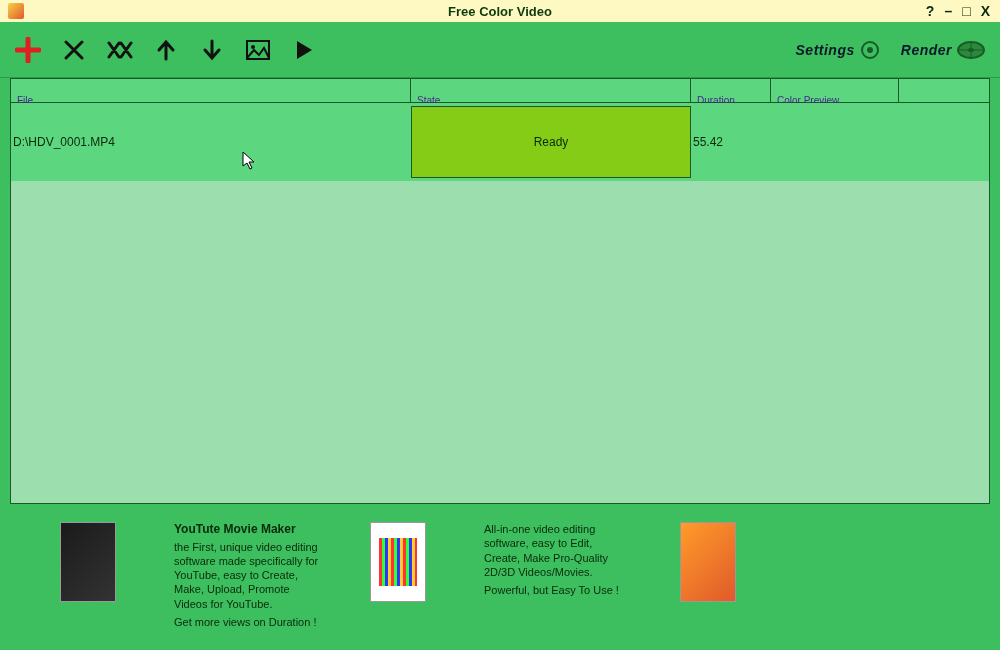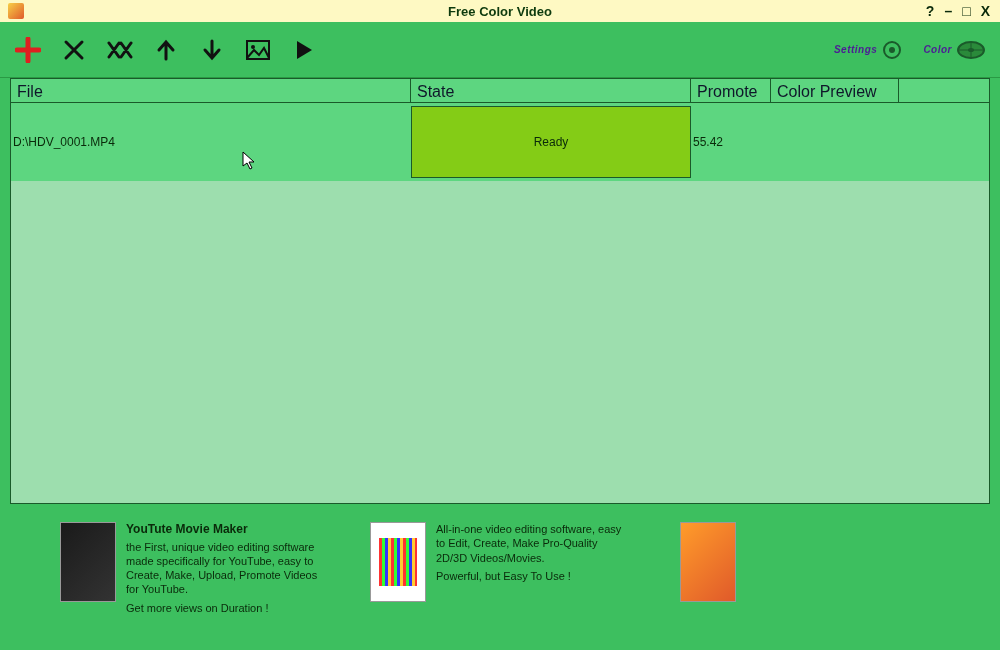--- a/index.html
+++ b/index.html
@@ -67,46 +67,46 @@
       margin-left: auto;
       display: flex;
       gap: 20px;
       align-items: center;
     }
     .settings-btn, .render-btn {
       display: flex;
       align-items: center;
       gap: 4px;
       cursor: pointer;
-      font-size: 10px;
+      font-size: 14px;
       font-weight: bold;
       letter-spacing: 0.5px;
-      color: #4c1d95;
+      color: #0f172a;
       font-family: 'Arial Black', sans-serif;
       font-style: italic;
       justify-content: space-between;
     }
     .table-area {
       margin: 0 10px;
       background: #9ddeae;
       border: 1px solid #1a5a2a;
       height: 426px;
       display: flex;
       flex-direction: column;
     }
     .thead {
       display: flex;
       background: #5dd680;
       height: 24px;
       border-bottom: 1px solid #1a5a2a;
     }
     .th {
-      padding: 4px 6px;
-      font-size: 16px;
-      color: #0f172a;
+      padding: 16px 6px;
+      font-size: 10px;
+      color: #4c1d95;
       border-right: 1px solid #1a5a2a;
       overflow: hidden;
     }
     .th:last-child { border-right: none; }
     .col-file { width: 400px; }
     .col-state { width: 280px; }
     .col-duration { width: 80px; }
     .col-preview { width: 128px; }
     .col-rest { flex: 1; border-right: none; }
     .tbody { flex: 1; }
@@ -164,21 +164,21 @@
     }
     .promo-img.p0 { background: linear-gradient(135deg, #1a1a1a, #333); }
     .promo-img.p1 { background: #fff; }
     .promo-img.p1::after {
       content: '';
       position: absolute;
       top: 15px; left: 8px; right: 8px; bottom: 15px;
       background: repeating-linear-gradient(90deg, #f33, #f33 3px, #3f3 3px, #3f3 6px, #33f 6px, #33f 9px, #fc3 9px, #fc3 12px);
     }
     .promo-img.p2 { background: linear-gradient(135deg, #ff9c2a, #e05a2a); }
-    .promo-text { font-size: 11px; color: #0a2a0a; line-height: 1.3; }
+    .promo-text { font-size: 11px; color: #0a2a0a; line-height: 1.3; margin-left: 48px; }
     .promo-title { font-weight: bold; font-size: 12px; margin-bottom: 2px; }
     .promo-desc { margin-bottom: 4px; }
     .cursor {
       position: absolute;
       top: 151px;
       left: 242px;
       pointer-events: none;
     }
   </style>
 </head>
@@ -235,35 +235,35 @@
   </div>
   <div class="toolbar-right">
     <div class="settings-btn">
       <span>Settings</span>
       <svg width="22" height="22" viewBox="0 0 22 22">
         <circle cx="11" cy="11" r="8" stroke="#1a5a2a" stroke-width="2" fill="none"></circle>
         <circle cx="11" cy="11" r="3" fill="#1a5a2a"></circle>
       </svg>
     </div>
     <div class="render-btn">
-      <span>Color</span>
+      <span>Render</span>
       <svg width="30" height="24" viewBox="0 0 30 24">
         <ellipse cx="15" cy="12" rx="13" ry="8" stroke="#1a5a2a" stroke-width="2" fill="#2a8a3a"></ellipse>
         <ellipse cx="15" cy="12" rx="3" ry="2" fill="#1a5a2a"></ellipse>
         <path d="M15 4 L15 20 M2 12 L28 12" stroke="#1a5a2a" stroke-width="1"></path>
       </svg>
     </div>
   </div>
 </div>
 
 <div class="table-area">
   <div class="thead">
     <div class="th col-file">File</div>
     <div class="th col-state">State</div>
-    <div class="th col-duration">Promote</div>
+    <div class="th col-duration">Duration</div>
     <div class="th col-preview">Color Preview</div>
     <div class="th col-rest"></div>
   </div>
   <div class="tbody">
     <div class="trow trow-selected">
       <div class="td col-file">D:\HDV_0001.MP4</div>
       <div class="td col-state">Ready</div>
       <div class="td col-duration">55.42</div>
       <div class="td col-preview"></div>
       <div class="td col-rest"></div>

